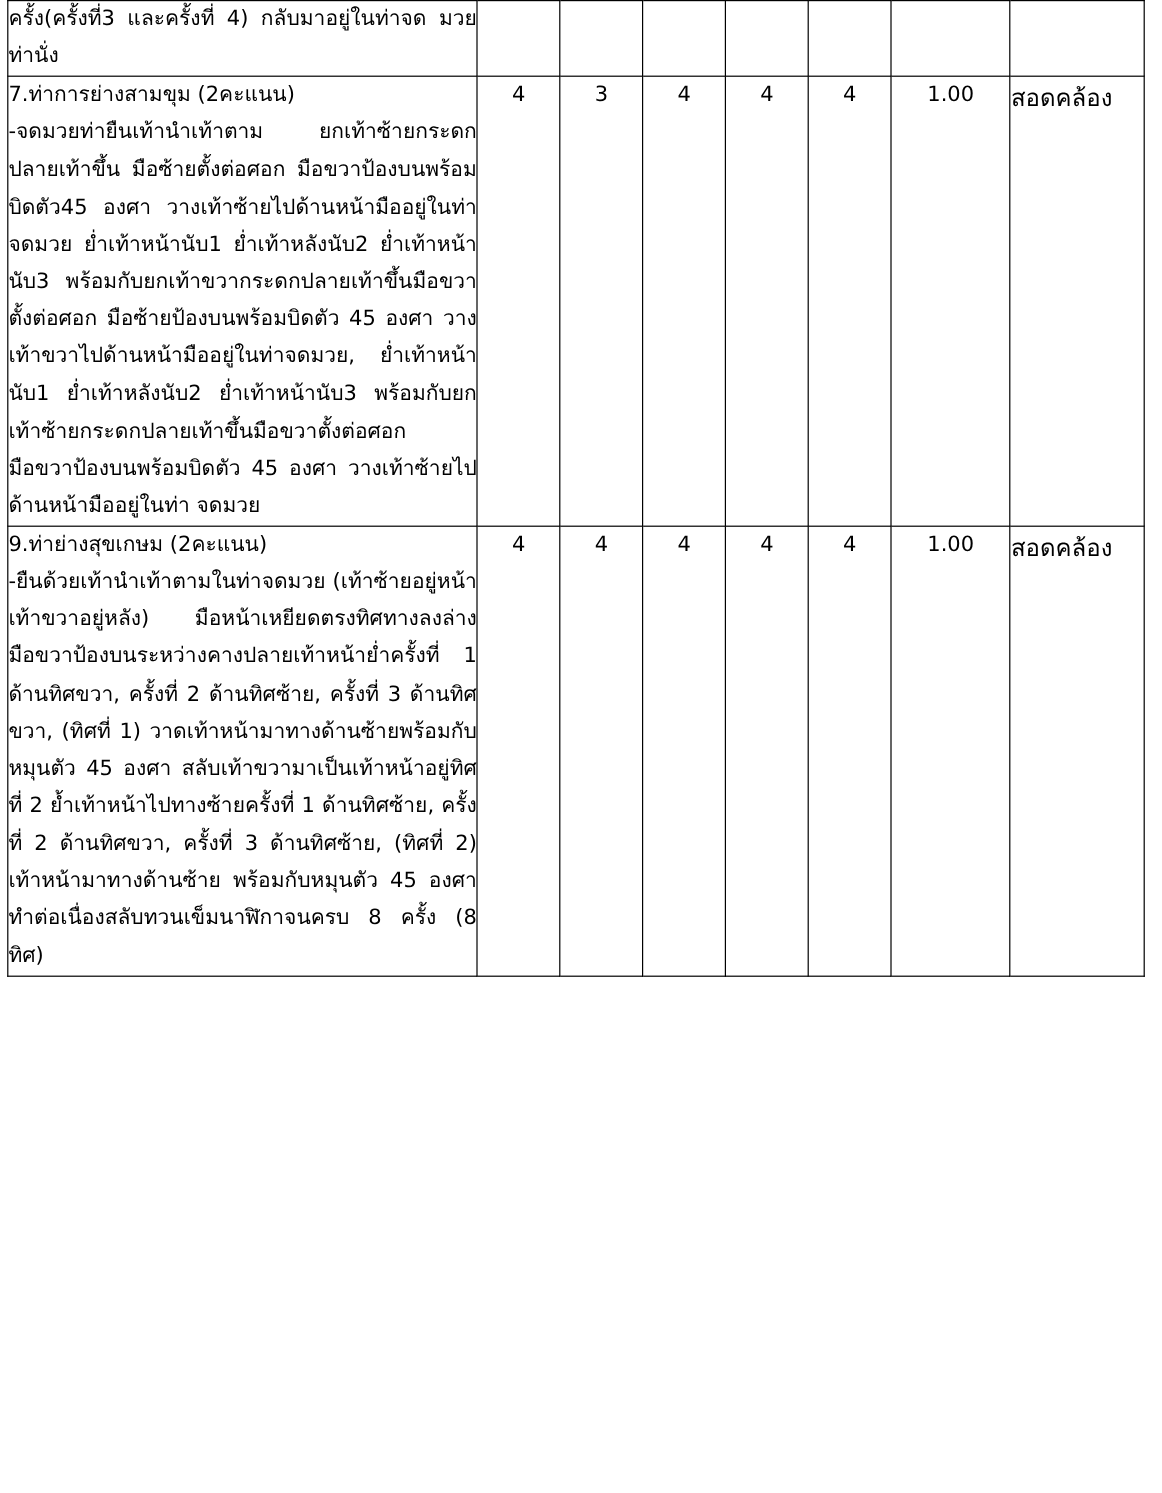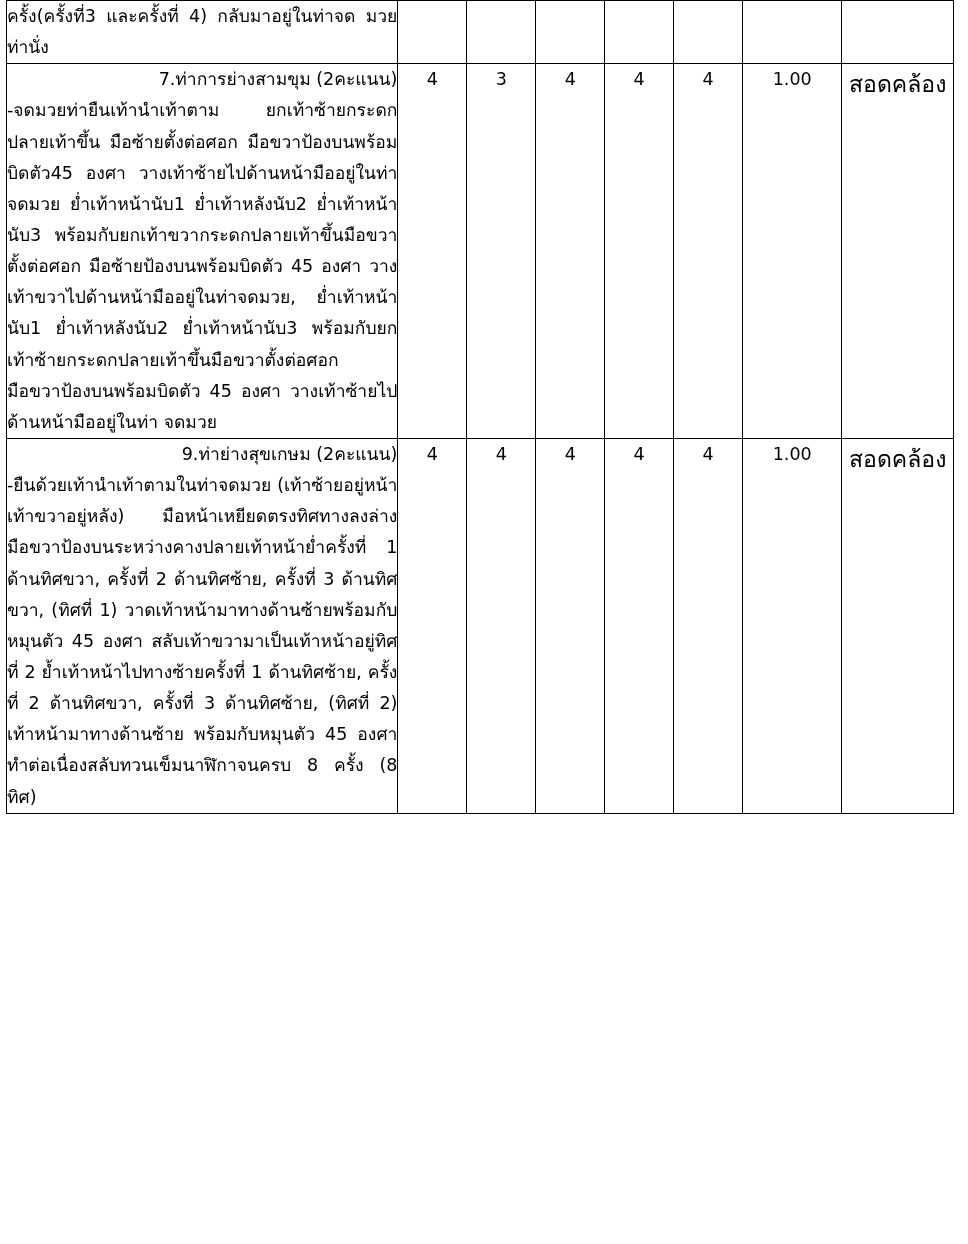--- a/index.html
+++ b/index.html
@@ -35,36 +35,35 @@
   col.c-ioc  { width: 98px; }
   col.c-res  { width: 110px; }
 
   .desc-cell {
     padding: 6px 8px 8px 10px;
     font-size: 17.5px;
     line-height: 1.78;
   }
   .desc-title {
     display: block;
-    text-align: right;
   }
   .desc-body {
     display: block;
     text-align: justify;
     text-justify: inter-word;
   }
   .num-cell {
     text-align: center;
     font-size: 17.5px;
     padding-top: 6px;
     line-height: 1.78;
   }
   .res-cell {
-    text-align: center;
-    font-size: 23px;
+    text-align: left;
+    font-size: 20px;
     padding-top: 6px;
     line-height: 1.78;
   }
   
   tr.partial-row td.desc-cell {
     padding-top: 0;
   }
   .clipped-top {
     margin-top: -4px;
   }

